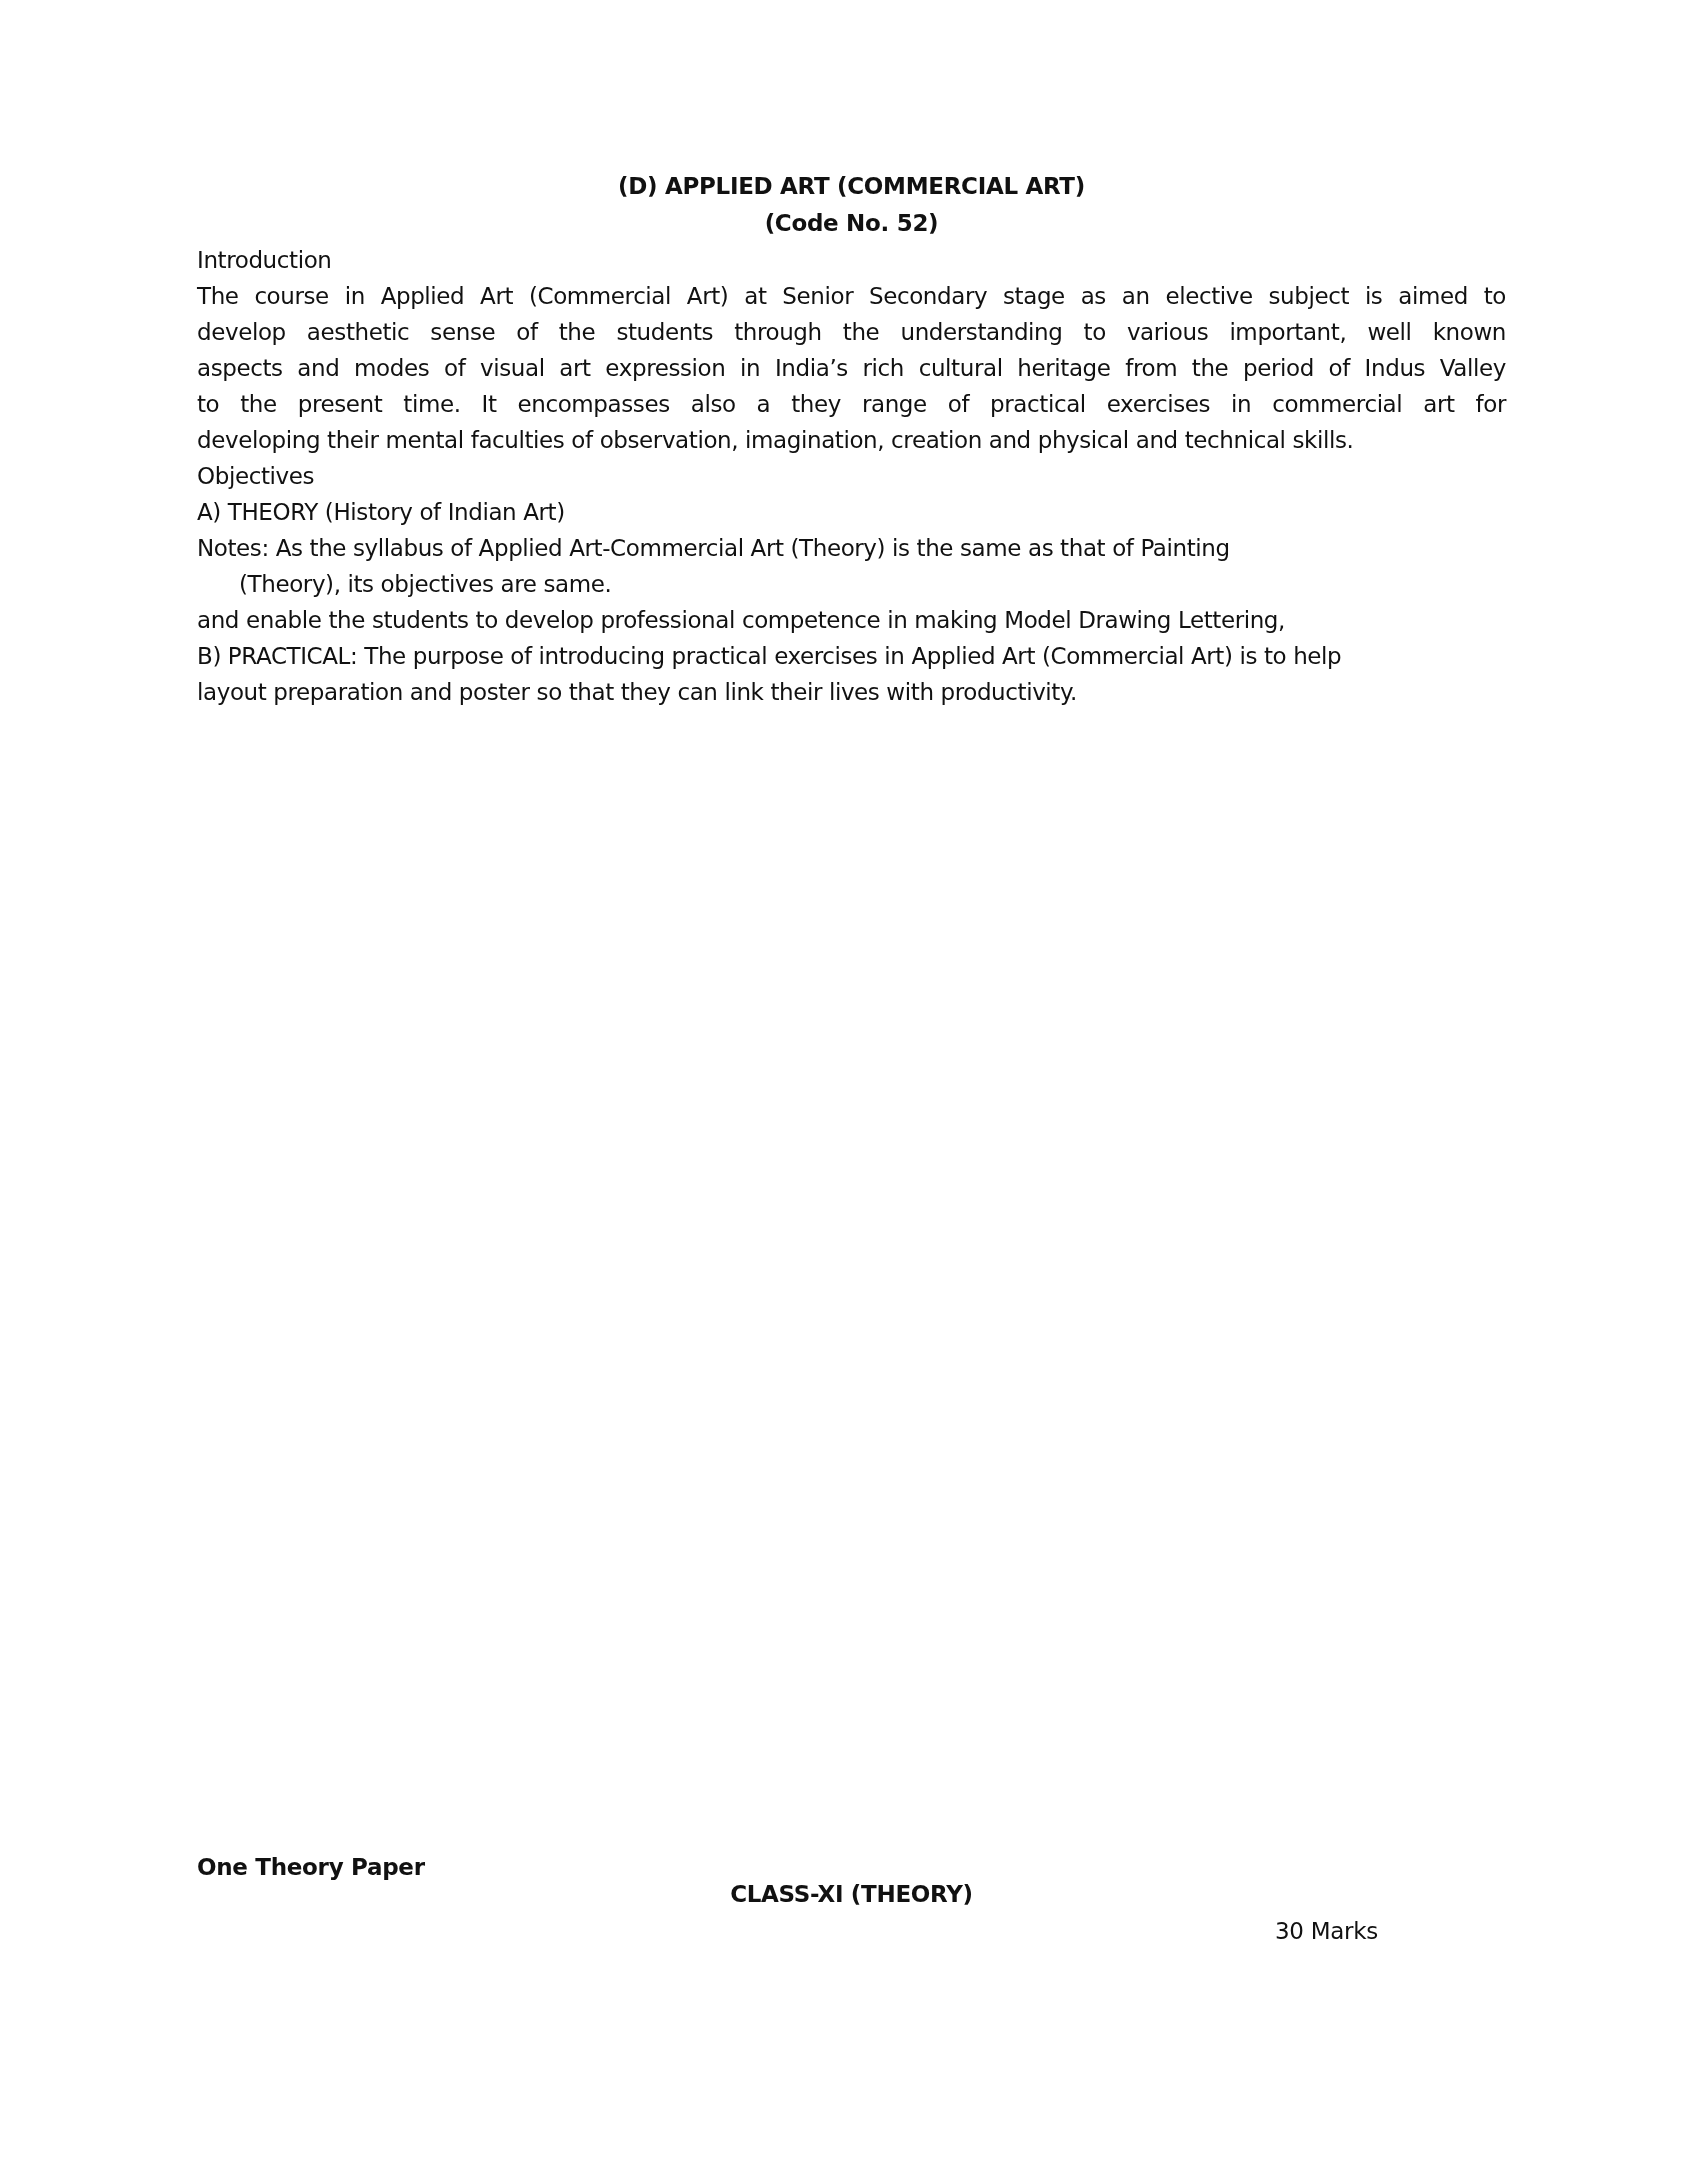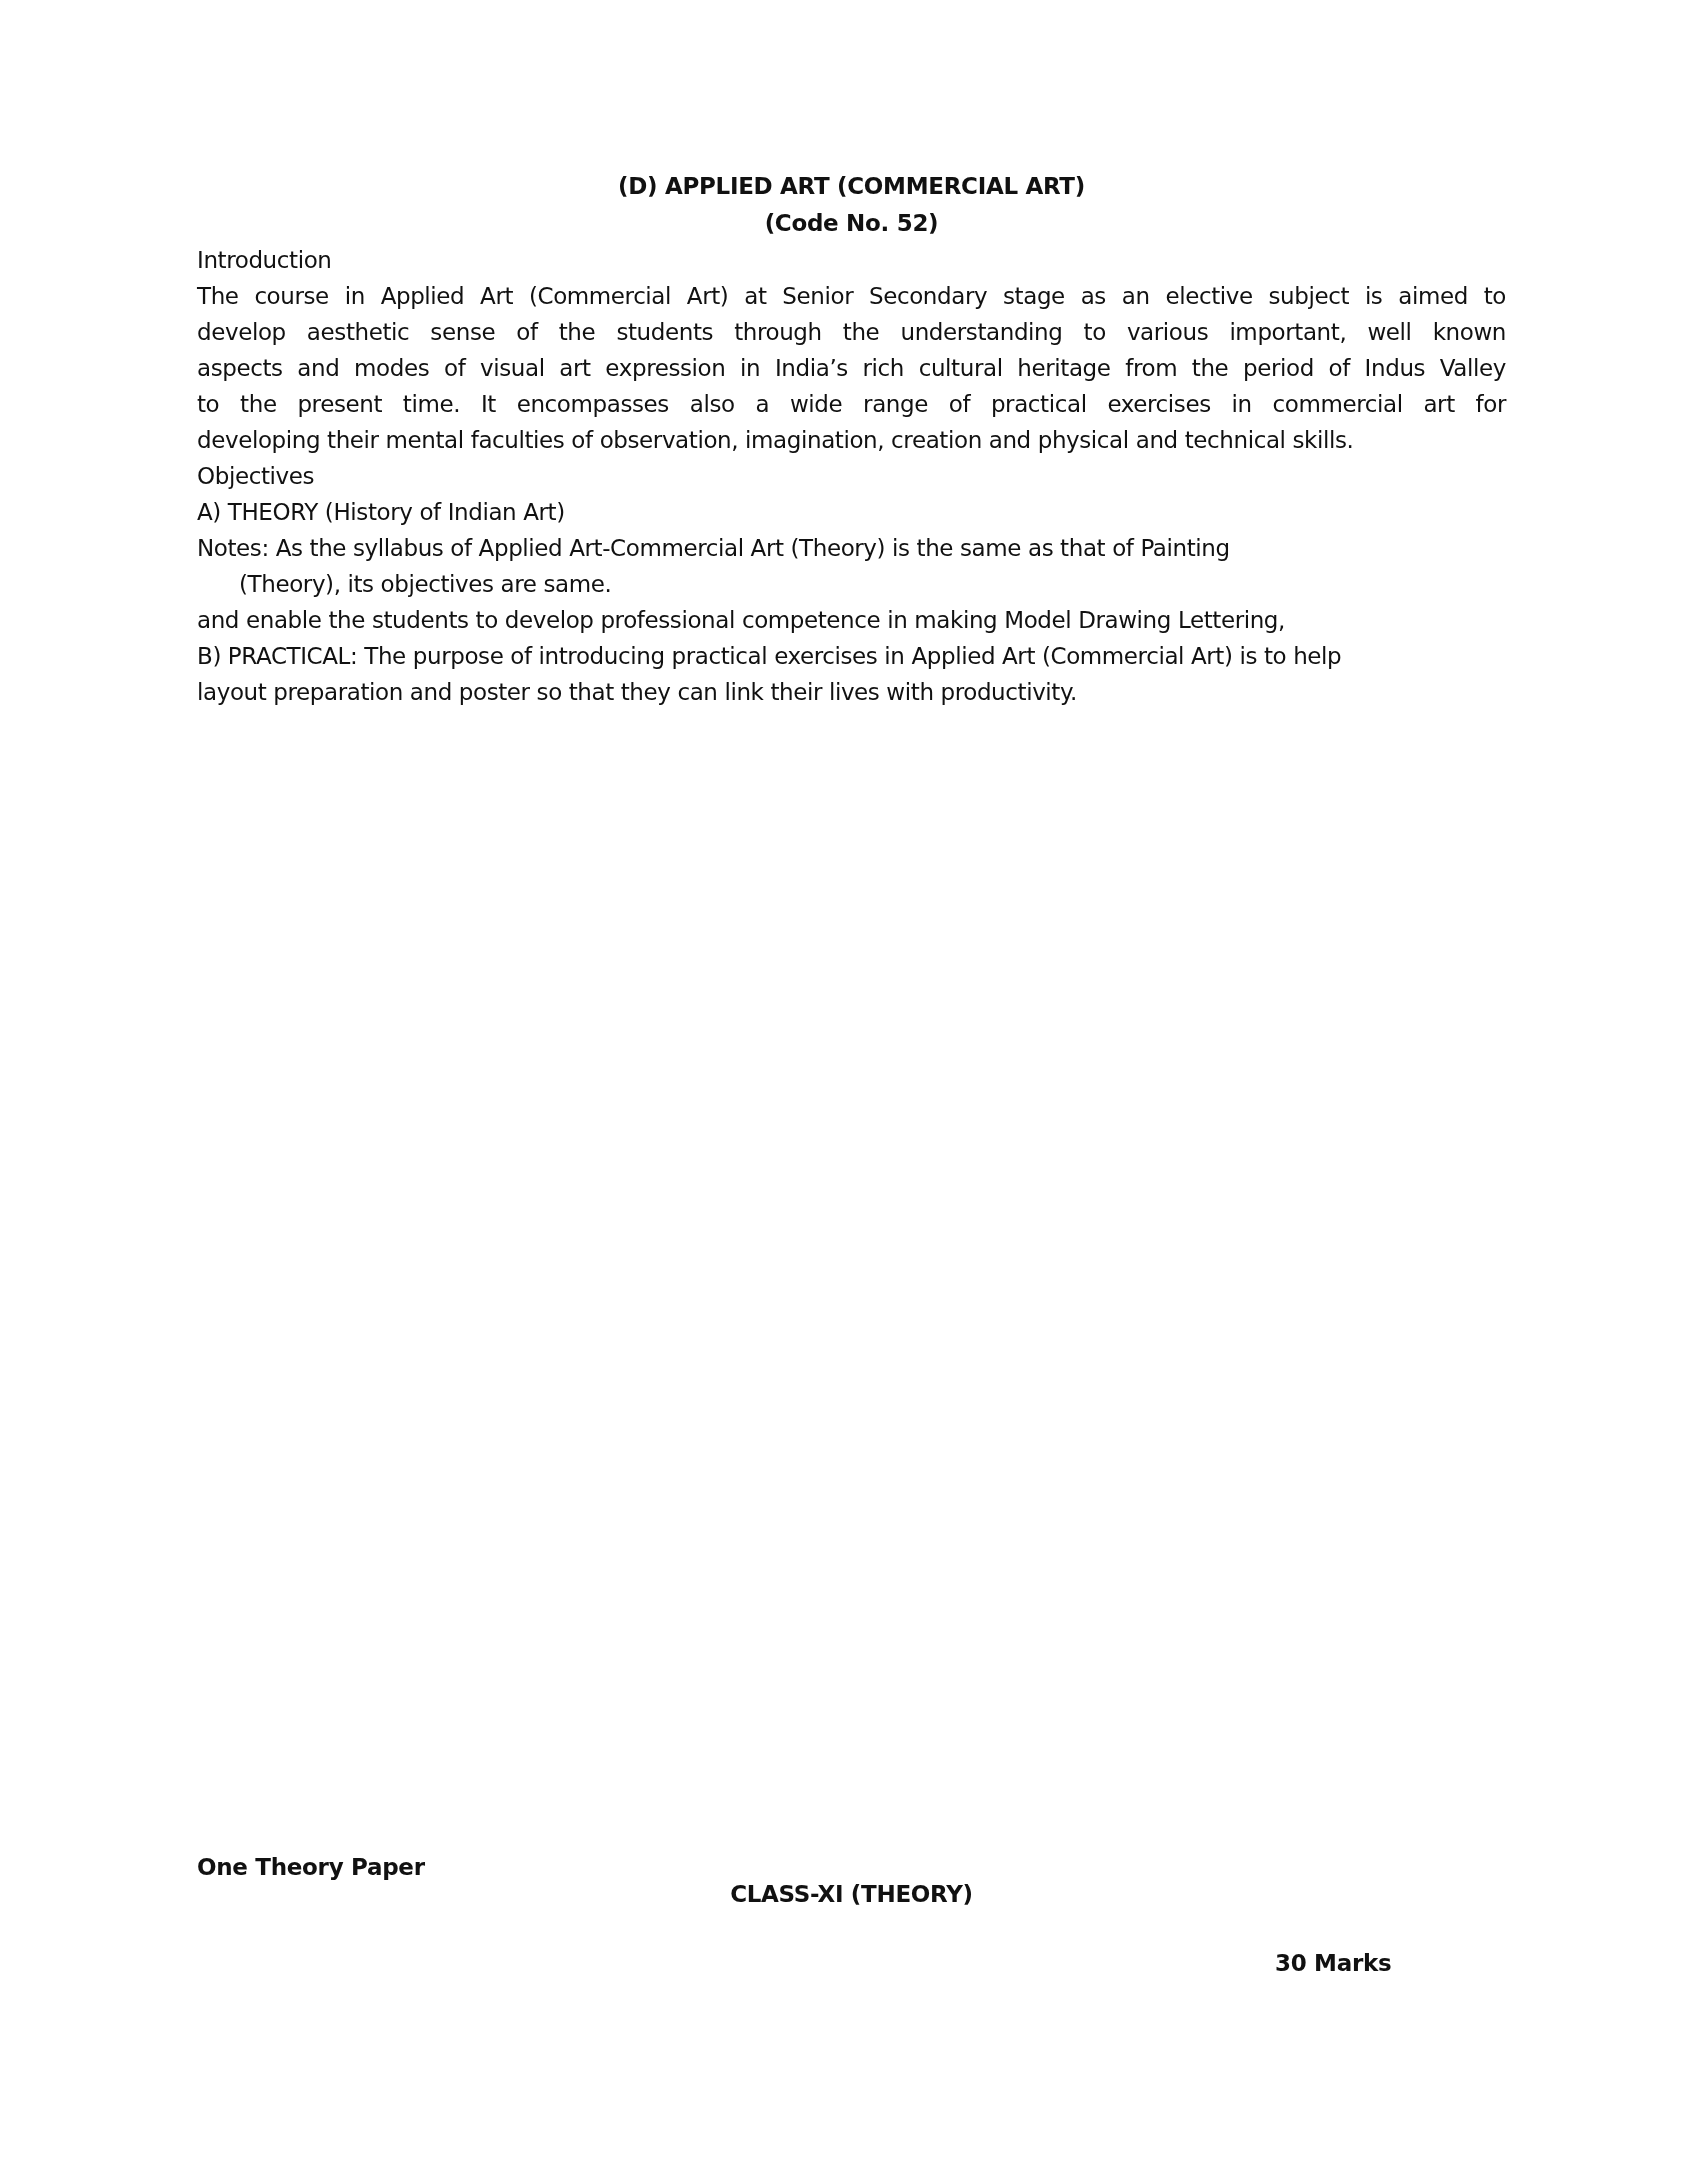--- a/index.html
+++ b/index.html
@@ -13,39 +13,39 @@
   .body { position: absolute; left: 197px; top: 242px; width: 1309px;
           font-size: 23px; line-height: 36px; letter-spacing: -0.4px; }
   .h { font-weight: normal; }
   .just-line { display: block; text-align: justify; text-align-last: justify; white-space: normal; }
   .last-line { display: block; }
   .indent { padding-left: 42px; }
   .footer-center { position: absolute; top: 1877px; left: 0; width: 1703px; text-align: center;
                    font-weight: bold; font-size: 23px; line-height: 34px; letter-spacing: -0.3px; }
   .footer-left { position: absolute; top: 1850px; left: 197px; font-weight: bold;
                  font-size: 23px; line-height: 34px; letter-spacing: -0.3px; }
-  .footer-right { position: absolute; top: 1914px; left: 1275px; font-weight: bold;
-                  font-size: 23px; line-height: 34px; letter-spacing: -0.3px; margin-top: 32px; }
+  .footer-right { position: absolute; top: 1914px; left: 1275px; font-weight: normal;
+                  font-size: 23px; line-height: 34px; letter-spacing: -0.3px; }
 </style>
 </head>
 <body>
 
 <div class="page">
 
   <div class="title l1">(D) APPLIED ART (COMMERCIAL ART)</div>
   <div class="title l2">(Code No. 52)</div>
 
   <div class="body">
     <div class="h">Introduction</div>
 
     <div>
       <span class="just-line">The course in Applied Art (Commercial Art) at Senior Secondary stage as an elective subject is aimed to</span>
       <span class="just-line">develop aesthetic sense of the students through the understanding to various important, well known</span>
       <span class="just-line">aspects and modes of visual art expression in India’s rich cultural heritage from the period of Indus Valley</span>
-      <span class="just-line">to the present time. It encompasses also a wide range of practical exercises in commercial art for</span>
+      <span class="just-line">to the present time. It encompasses also a they range of practical exercises in commercial art for</span>
       <span class="last-line">developing their mental faculties of observation, imagination, creation and physical and technical skills.</span>
     </div>
 
     <div class="h">Objectives</div>
     <div class="h">A) THEORY (History of Indian Art)</div>
 
     <div>
       <div><span class="h">Notes</span><span>: As the syllabus of Applied Art-Commercial Art (Theory) is the same as that of Painting</span></div>
       <div class="indent">(Theory), its objectives are same.</div>
     </div>

